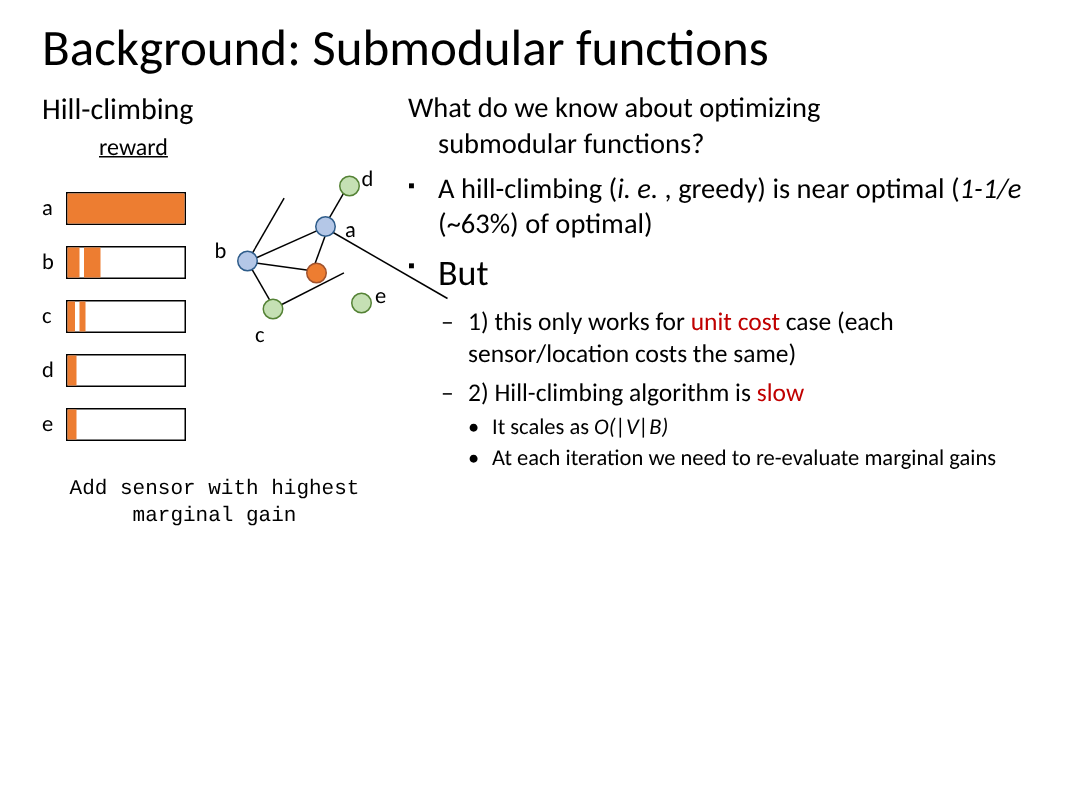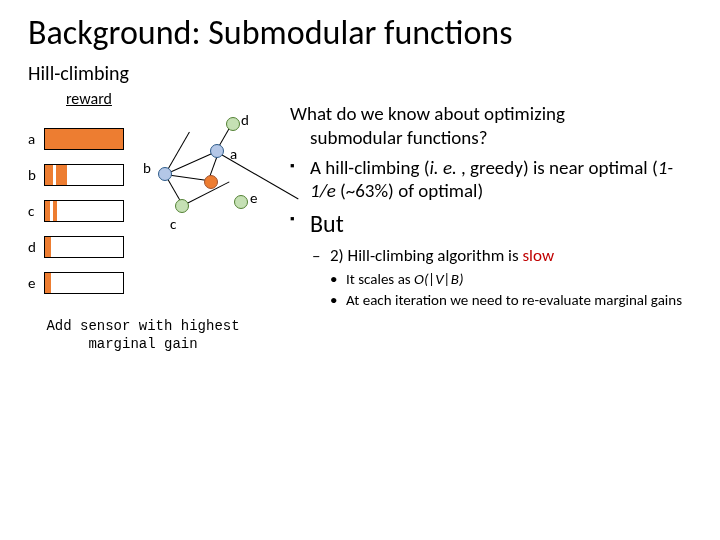--- a/index.html
+++ b/index.html
@@ -12,22 +12,21 @@
     padding: 12px 28px 10px 28px;
     overflow: hidden;
   }
   .title {
     font-size: 34px;
     font-weight: 400;
     margin-bottom: 8px;
   }
   .content {
     display: flex;
-    gap: 32px;
-    align-items: center;
+    gap: 14px;
   }
   .left {
     width: 230px;
     flex-shrink: 0;
     position: relative;
   }
   .hc-head {
     font-size: 20px;
     margin-bottom: 4px;
   }
@@ -226,20 +225,23 @@
       <span>What do we know about optimizing</span>
       <span class="ind">submodular functions?</span>
     </div>
     <div class="bl">
       <span>A hill-climbing (</span><span class="ital">i. e. </span><span>, greedy) is near optimal (</span><span class="ital">1-1/e</span><span> (~63%) of optimal)</span>
     </div>
     <div class="bl big-but">
       <span>But</span>
     </div>
     <div class="sub">
+      <span>1) this only works for </span><span class="red">unit cost</span><span> case (each sensor/location costs the same)</span>
+    </div>
+    <div class="sub">
       <span>2) Hill-climbing algorithm is </span><span class="red">slow</span>
     </div>
     <div class="sub2">
       <span>It scales as </span><span class="ital">O(|V|B)</span>
     </div>
     <div class="sub2">
       <span>At each iteration we need to re-evaluate marginal gains</span>
     </div>
   </div>
 </div>

